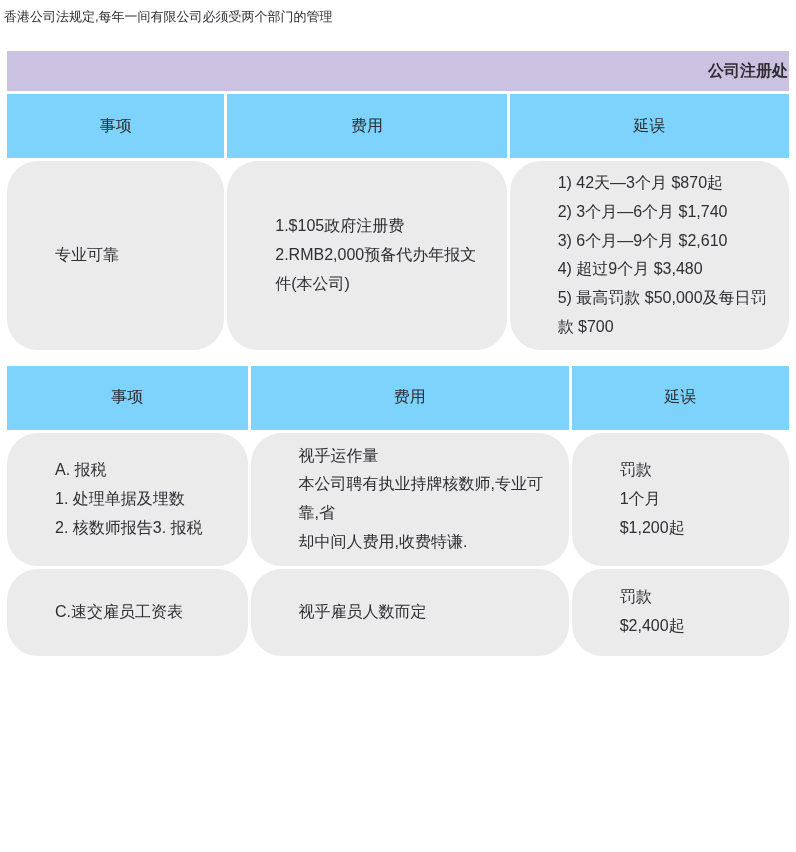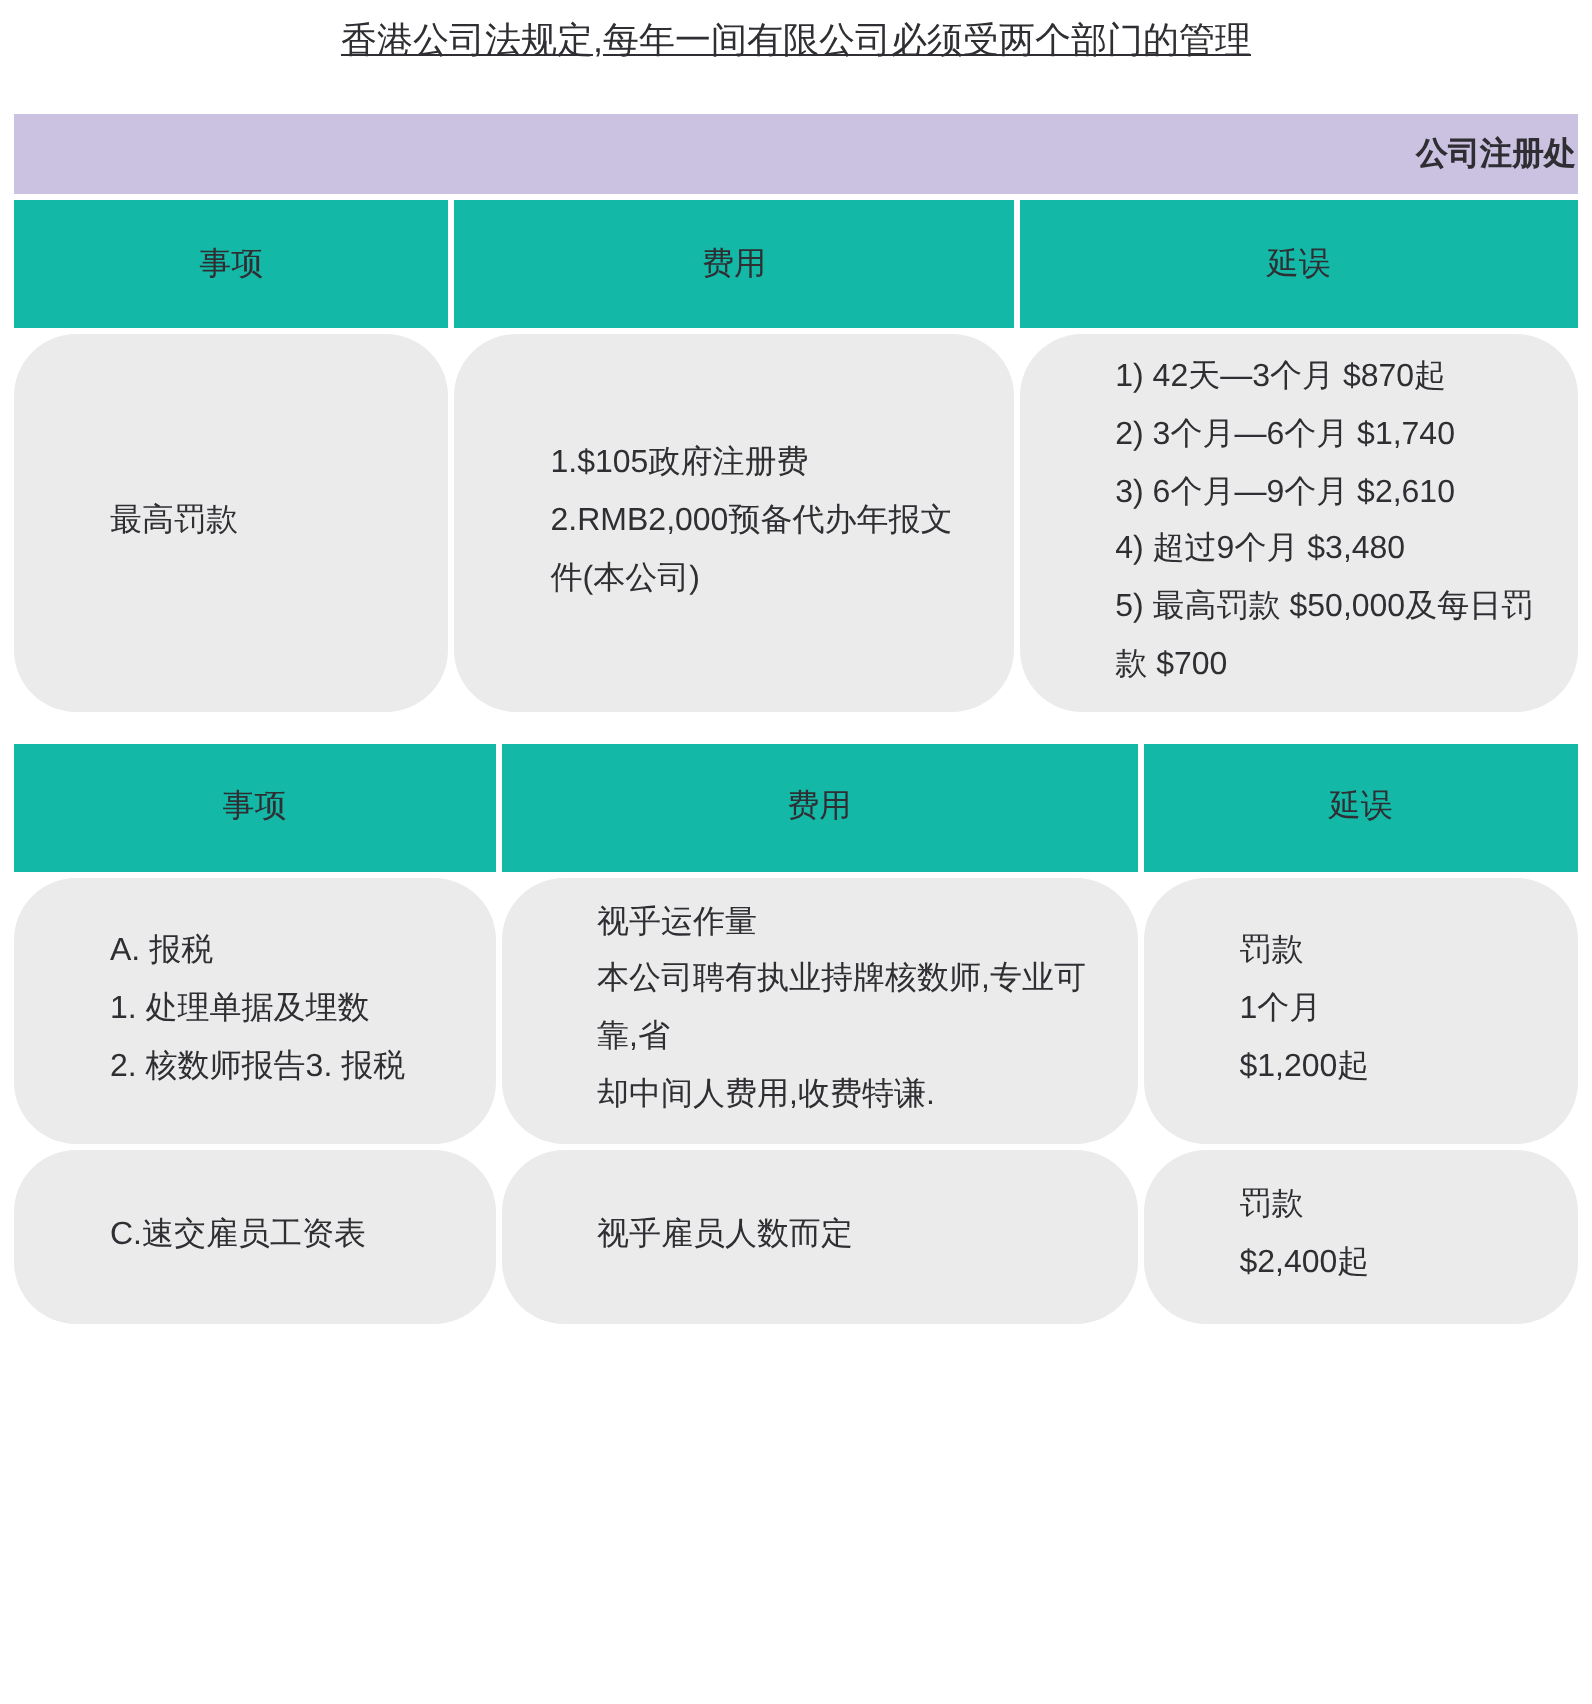--- a/index.html
+++ b/index.html
@@ -17,45 +17,43 @@
   .page-title {
     font-size: 40px;
     line-height: 1.15;
     font-weight: bold;
     text-align: center;
     color: #27272e;
     letter-spacing: -1px;
     margin: 8px 0 12px 0;
   }
   .page-subtitle {
-    font-size: 18px;
-    text-align: center;
+    font-size: 13px;
     color: #2e2e33;
     margin: 0 0 22px 0;
-    text-decoration: underline;
   }
   table.info-table {
     width: 100%;
     border-collapse: separate;
     border-spacing: 3px;
     table-layout: fixed;
   }
   table.info-table.first {
     margin-bottom: 10px;
   }
   th.band {
     background: #cbc2e2;
     height: 38px;
     font-size: 16px;
     font-weight: bold;
     text-align: right;
     color: #2e2e33;
   }
   th.colhead {
-    background: #14b8a6;
+    background: #7dd3fc;
     height: 62px;
     font-size: 16px;
     font-weight: normal;
     text-align: center;
     color: #2e2e33;
     font-family: Liberation Mono, monospace;
   }
   td.cell {
     background: #ebebeb;
     font-size: 16px;
@@ -89,21 +87,21 @@
     <tbody>
         <tr>
       <th class="band" colspan="3">公司注册处</th>
     </tr>
     <tr>
       <th class="colhead">事项</th>
       <th class="colhead">费用</th>
       <th class="colhead">延误</th>
     </tr>
     <tr class="row-tall">
-      <td class="cell">最高罚款</td>
+      <td class="cell">专业可靠</td>
       <td class="cell">1.$105政府注册费
 2.RMB2,000预备代办年报文件(本公司)</td>
       <td class="cell">1) 42天—3个月 $870起
 2) 3个月—6个月 $1,740
 3) 6个月—9个月 $2,610
 4) 超过9个月 $3,480
 5) 最高罚款 $50,000及每日罚款 $700</td>
     </tr>
   </tbody>
     </table>

